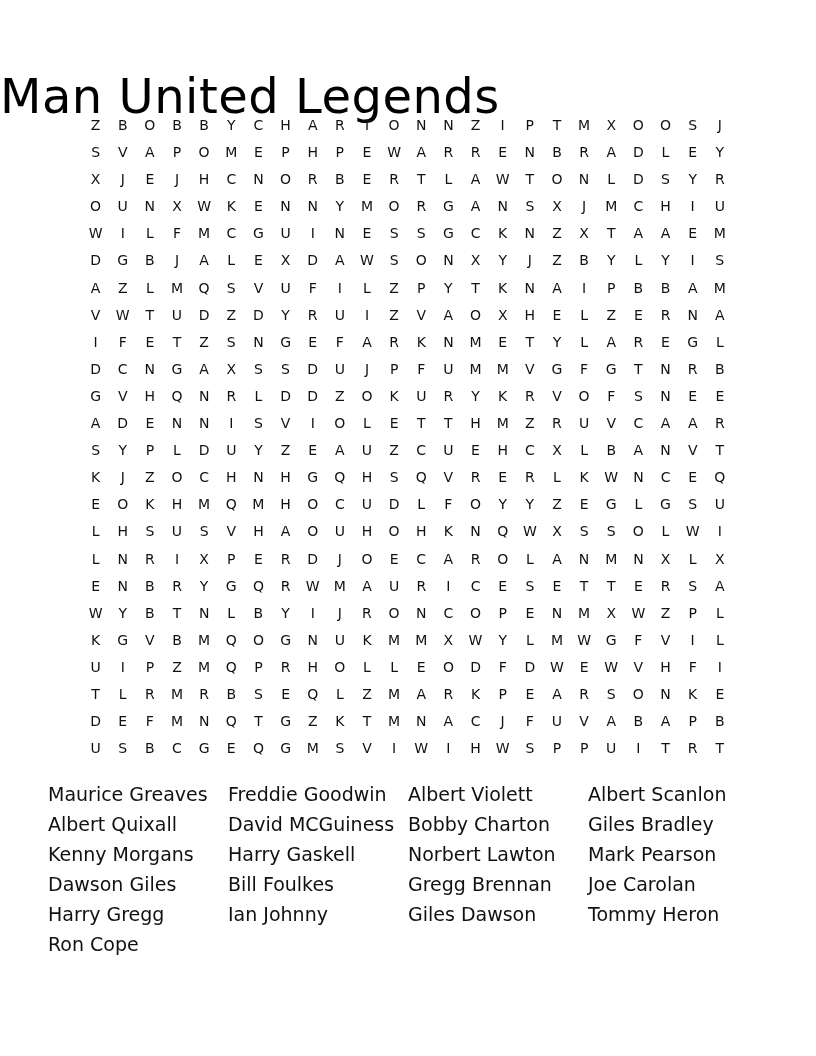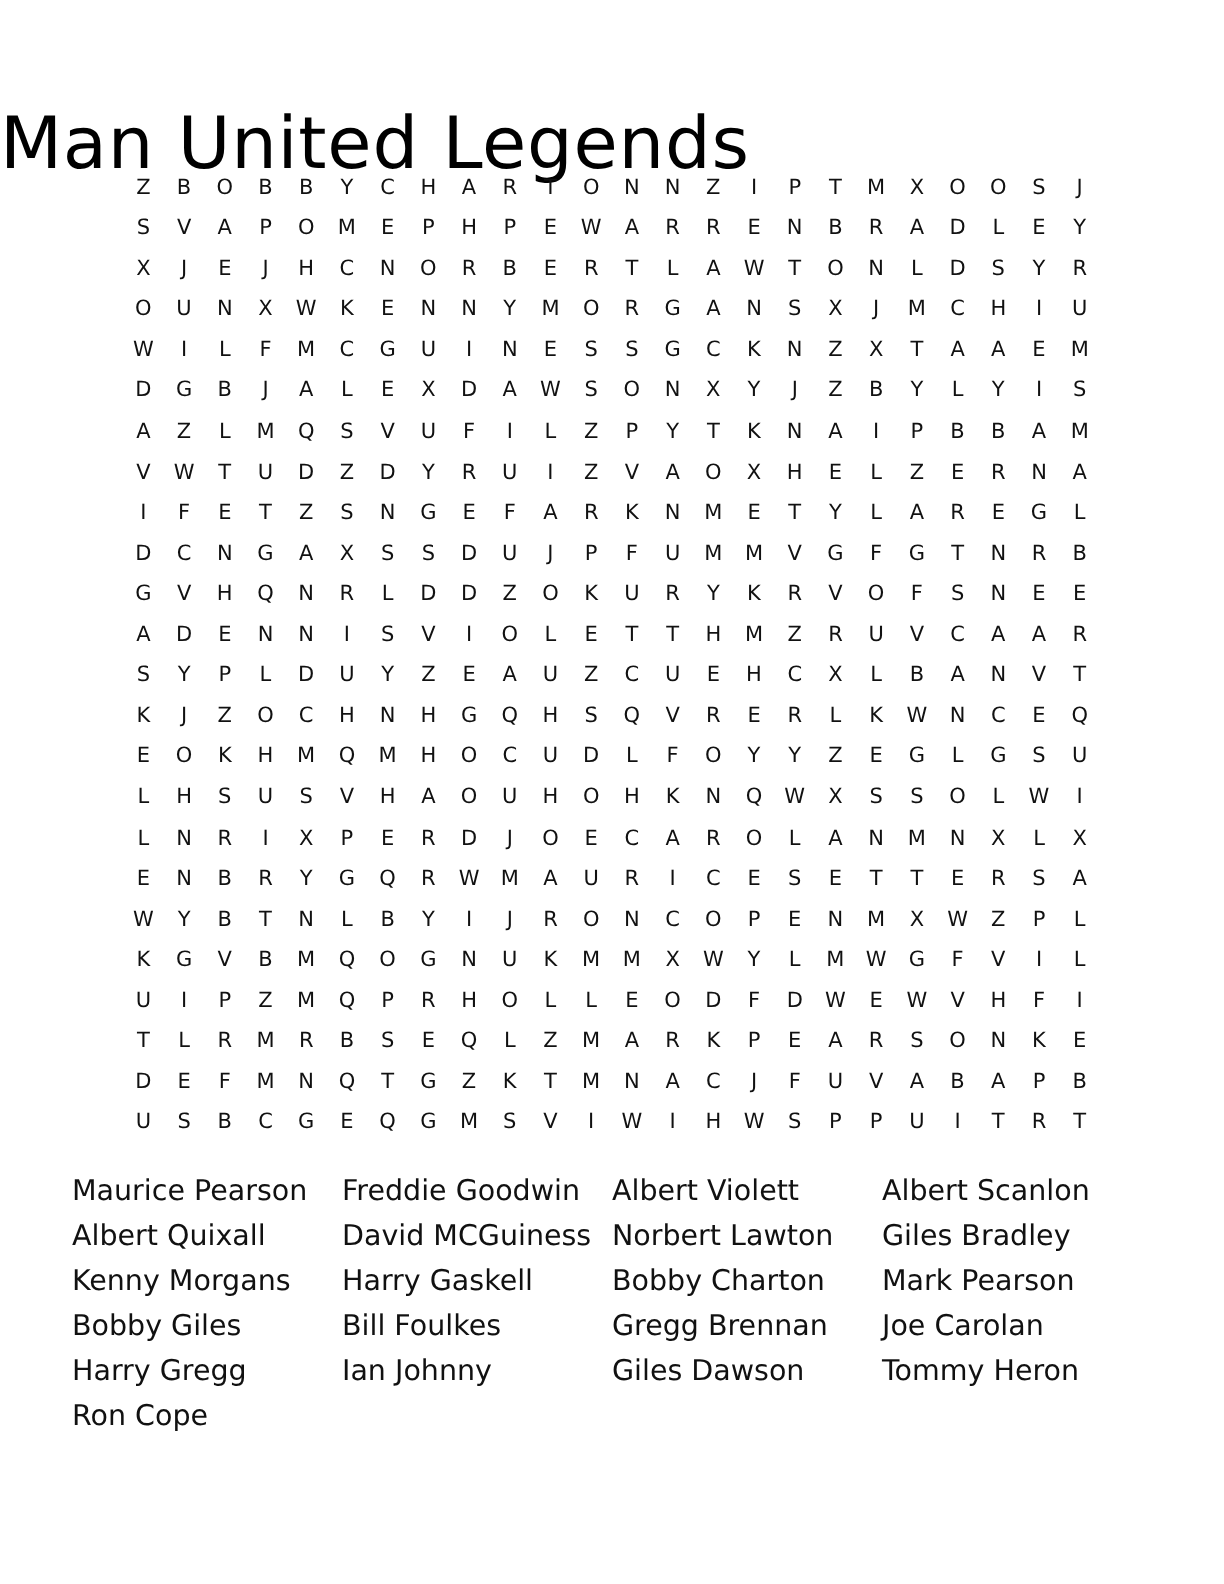--- a/index.html
+++ b/index.html
@@ -610,35 +610,35 @@
     <div class="cell">P</div>
     <div class="cell">P</div>
     <div class="cell">U</div>
     <div class="cell">I</div>
     <div class="cell">T</div>
     <div class="cell">R</div>
     <div class="cell">T</div>
   </div>
 
 <div class="words" id="words">
-    <div class="word">Maurice Pearson</div>
+    <div class="word">Maurice Greaves</div>
     <div class="word">Albert Quixall</div>
     <div class="word">Kenny Morgans</div>
-    <div class="word">Bobby Giles</div>
+    <div class="word">Dawson Giles</div>
     <div class="word">Harry Gregg</div>
     <div class="word">Ron Cope</div>
     <div class="word">Freddie Goodwin</div>
     <div class="word">David MCGuiness</div>
     <div class="word">Harry Gaskell</div>
     <div class="word">Bill Foulkes</div>
     <div class="word">Ian Johnny</div>
     <div class="word"></div>
     <div class="word">Albert Violett</div>
+    <div class="word">Bobby Charton</div>
     <div class="word">Norbert Lawton</div>
-    <div class="word">Bobby Charton</div>
     <div class="word">Gregg Brennan</div>
     <div class="word">Giles Dawson</div>
     <div class="word"></div>
     <div class="word">Albert Scanlon</div>
     <div class="word">Giles Bradley</div>
     <div class="word">Mark Pearson</div>
     <div class="word">Joe Carolan</div>
     <div class="word">Tommy Heron</div>
     <div class="word"></div>
   </div>

